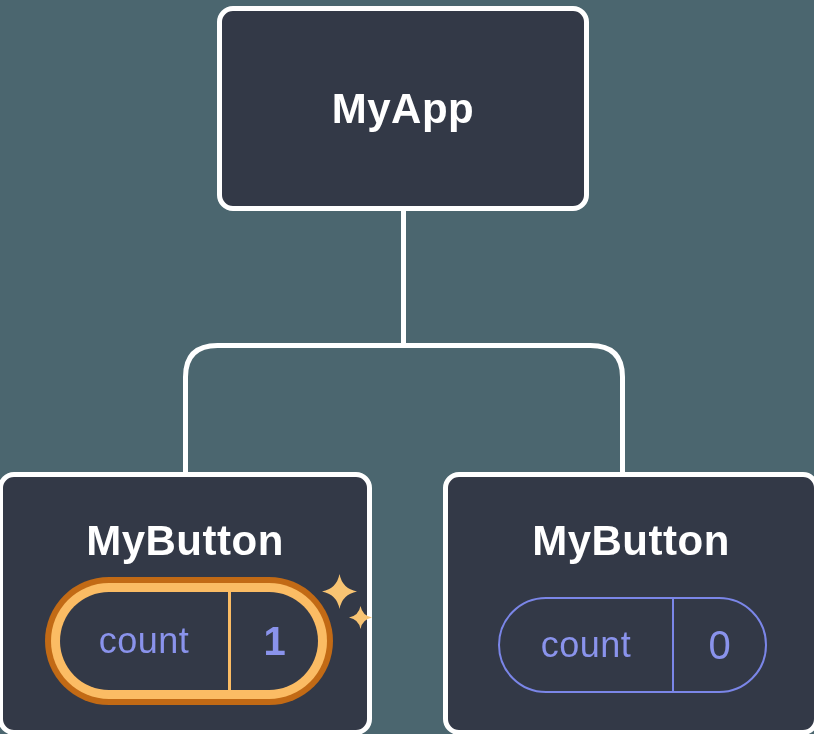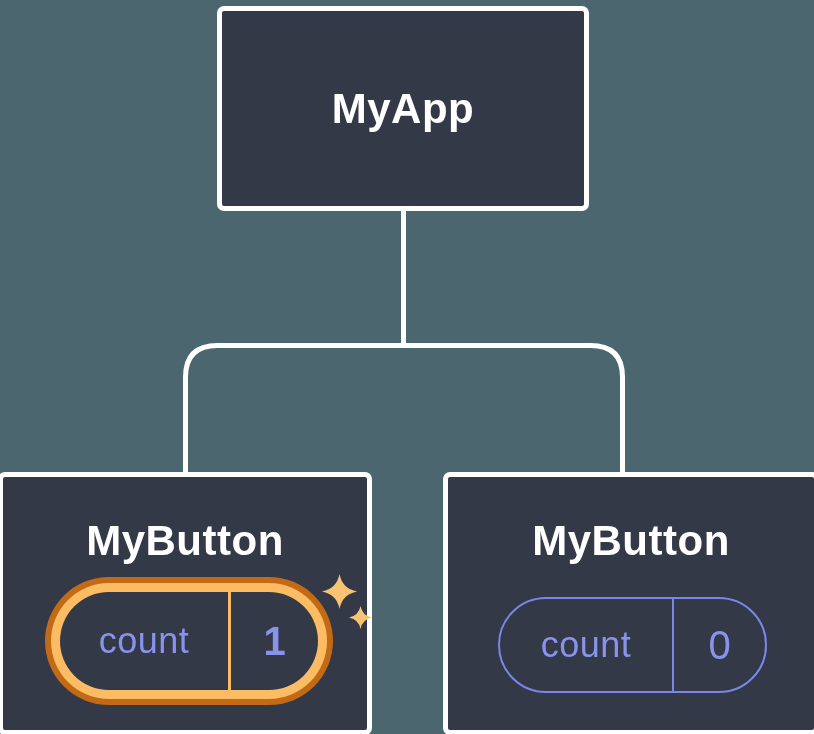--- a/index.html
+++ b/index.html
@@ -22,21 +22,21 @@
   }
   svg.connectors path {
     stroke: var(--connector, #ffffff);
     stroke-width: 5;
     fill: none;
   }
   .card {
     position: absolute;
     background: var(--card, #333947);
     border: 5px solid var(--card-border, #ffffff);
-    border-radius: 7px;
+    border-radius: 16px;
     box-sizing: border-box;
   }
   .card.root {
     left: 217px; top: 6px;
     width: 372px; height: 205px;
     display: flex;
     align-items: center;
     justify-content: center;
   }
   .card.child-left {

